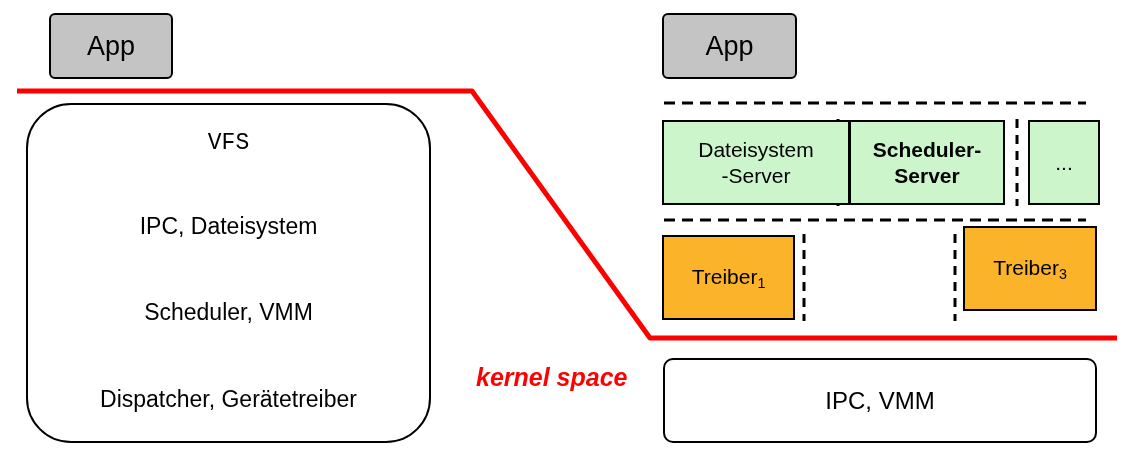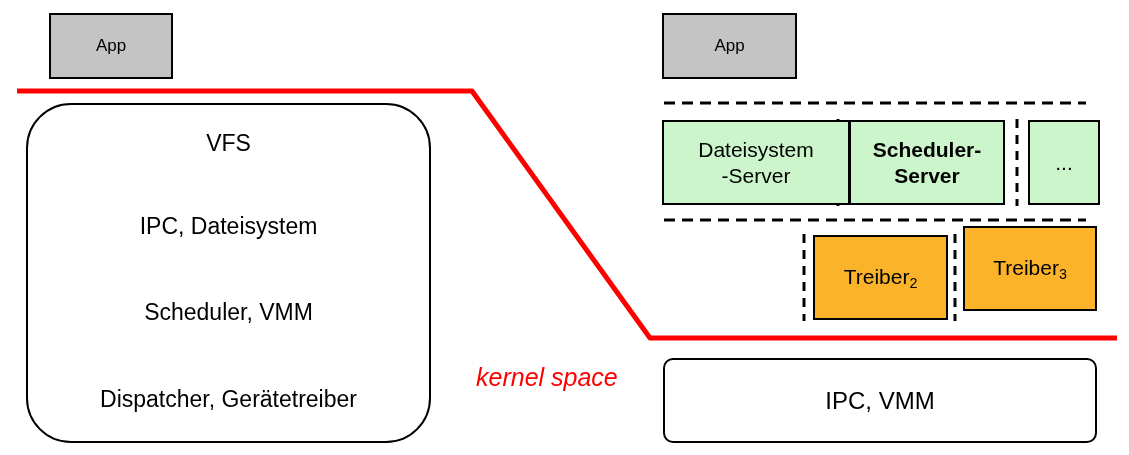--- a/index.html
+++ b/index.html
@@ -19,21 +19,21 @@
     overflow:hidden;
   }
   #lines{position:absolute;left:0;top:0;width:1129px;height:455px;pointer-events:none;}
   .red-line{stroke:var(--boundary-red);stroke-width:5;fill:none;stroke-linejoin:round;}
   .dash{stroke:var(--border-black);fill:none;}
   .dash-h-left{stroke-width:2.5;}
   .dash-h-right{stroke-width:3;}
   .dash-v{stroke-width:3;}
   .box{position:absolute;box-sizing:border-box;border:2px solid var(--border-black);
        display:flex;align-items:center;justify-content:center;text-align:center;}
-  .app-box{background:var(--app-gray);font-size:17px;}
+  .app-box{background:var(--app-gray);font-size:27px;border-radius:6px;}
   .round-big{border-radius:45px;background:#fff;}
   .round-small{border-radius:10px;background:#fff;font-size:24px;}
   .layer-row{position:absolute;left:26px;width:405px;display:flex;align-items:center;
              justify-content:center;font-size:23px;}
   .server-box{background:var(--server-green);font-size:21px;line-height:26px;flex-direction:column;}
   .driver-box{background:var(--driver-orange);font-size:21px;}
   .sub{font-size:0.68em;vertical-align:-0.28em;}
   .space-label{position:absolute;color:var(--boundary-red);font-style:italic;
                font-size:25px;white-space:nowrap;}
 </style>
@@ -59,53 +59,53 @@
     <line class="dash dash-v" x1="804" y1="234" x2="804" y2="321" stroke-dasharray="9,7"></line>
     <line class="dash dash-v" x1="955" y1="234" x2="955" y2="321" stroke-dasharray="9,7"></line>
   </svg>
 
   <div class="box app-box" style="left:49px;top:13px;width:124px;height:66px;">
     <span>App</span>
   </div>
 
   <div class="box round-big" style="left:26px;top:103px;width:405px;height:340px;"></div>
 
-  <div class="layer-row" style="top:103px;height:80px;">
+  <div class="layer-row" style="top:103px;height:80px;font-family:Liberation Mono, monospace;">
     <span>VFS</span>
   </div>
   <div class="layer-row" style="top:183px;height:87px;">
     <span>IPC, Dateisystem</span>
   </div>
   <div class="layer-row" style="top:270px;height:85px;">
     <span>Scheduler, VMM</span>
   </div>
   <div class="layer-row" style="top:355px;height:88px;">
     <span>Dispatcher, Gerätetreiber</span>
   </div>
 
-  <div class="space-label" style="left:476px;top:363px;">kernel space</div>
+  <div class="space-label" style="left:476px;top:363px;font-weight:bold;">kernel space</div>
 
   <div class="box app-box" style="left:662px;top:13px;width:135px;height:66px;">
     <span>App</span>
   </div>
 
   <div class="box server-box" style="left:662px;top:120px;width:188px;height:85px;">
     <div>Dateisystem</div>
     <div>-Server</div>
   </div>
   <div class="box server-box" style="left:849px;top:120px;width:156px;height:85px;font-weight:bold;">
     <div>Scheduler-</div>
     <div>Server</div>
   </div>
   <div class="box server-box" style="left:1028px;top:120px;width:72px;height:85px;">
     <div>...</div>
   </div>
 
-  <div class="box driver-box" style="left:813px;top:235px;width:135px;height:85px;">
-    <span><span>Treiber</span><span class="sub">2</span></span>
+  <div class="box driver-box" style="left:662px;top:235px;width:133px;height:85px;">
+    <span><span>Treiber</span><span class="sub">1</span></span>
   </div>
   <div class="box driver-box" style="left:963px;top:226px;width:134px;height:85px;">
     <span><span>Treiber</span><span class="sub">3</span></span>
   </div>
 
   <div class="box round-small" style="left:663px;top:358px;width:434px;height:85px;">
     <span>IPC, VMM</span>
   </div>
 
 </div>

